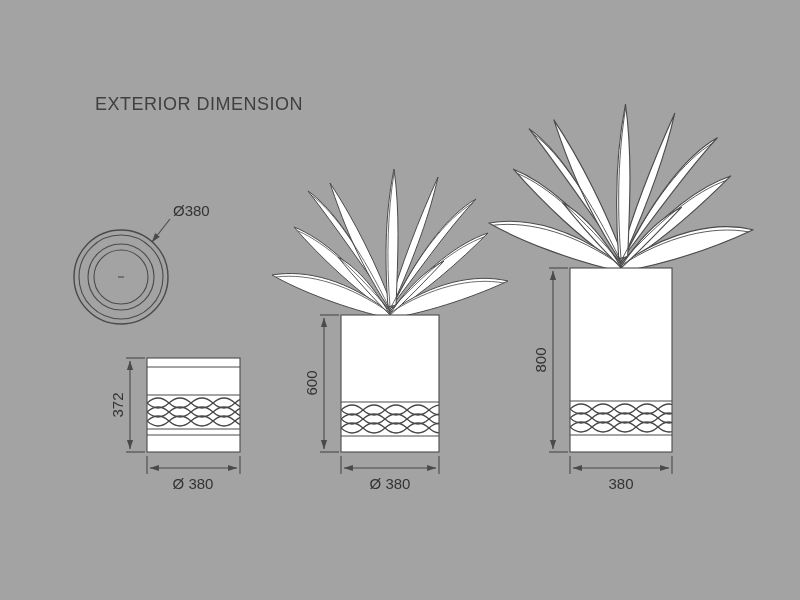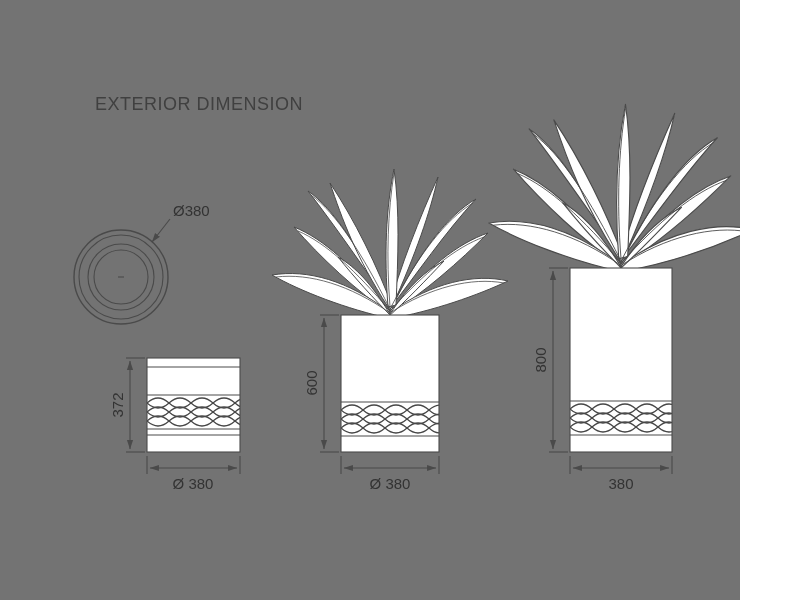--- a/index.html
+++ b/index.html
@@ -1,19 +1,19 @@
 <!DOCTYPE html>
 <html><head>
 <meta charset="utf-8">
 <style>
   html,body{margin:0;padding:0;background:#fff;}
   .canvas{
     position:relative;
-    width:740px;height:600px;
-    background:#737373;
+    width:800px;height:600px;
+    background:#a3a3a3;
     overflow:hidden;
     font-family:"Liberation Sans", sans-serif;
     text-align:right;
   }
   svg{display:block;}
   svg text{
     font-family:"Liberation Sans", sans-serif;
     fill:#3a3a3a;
   }
   .title-text{

